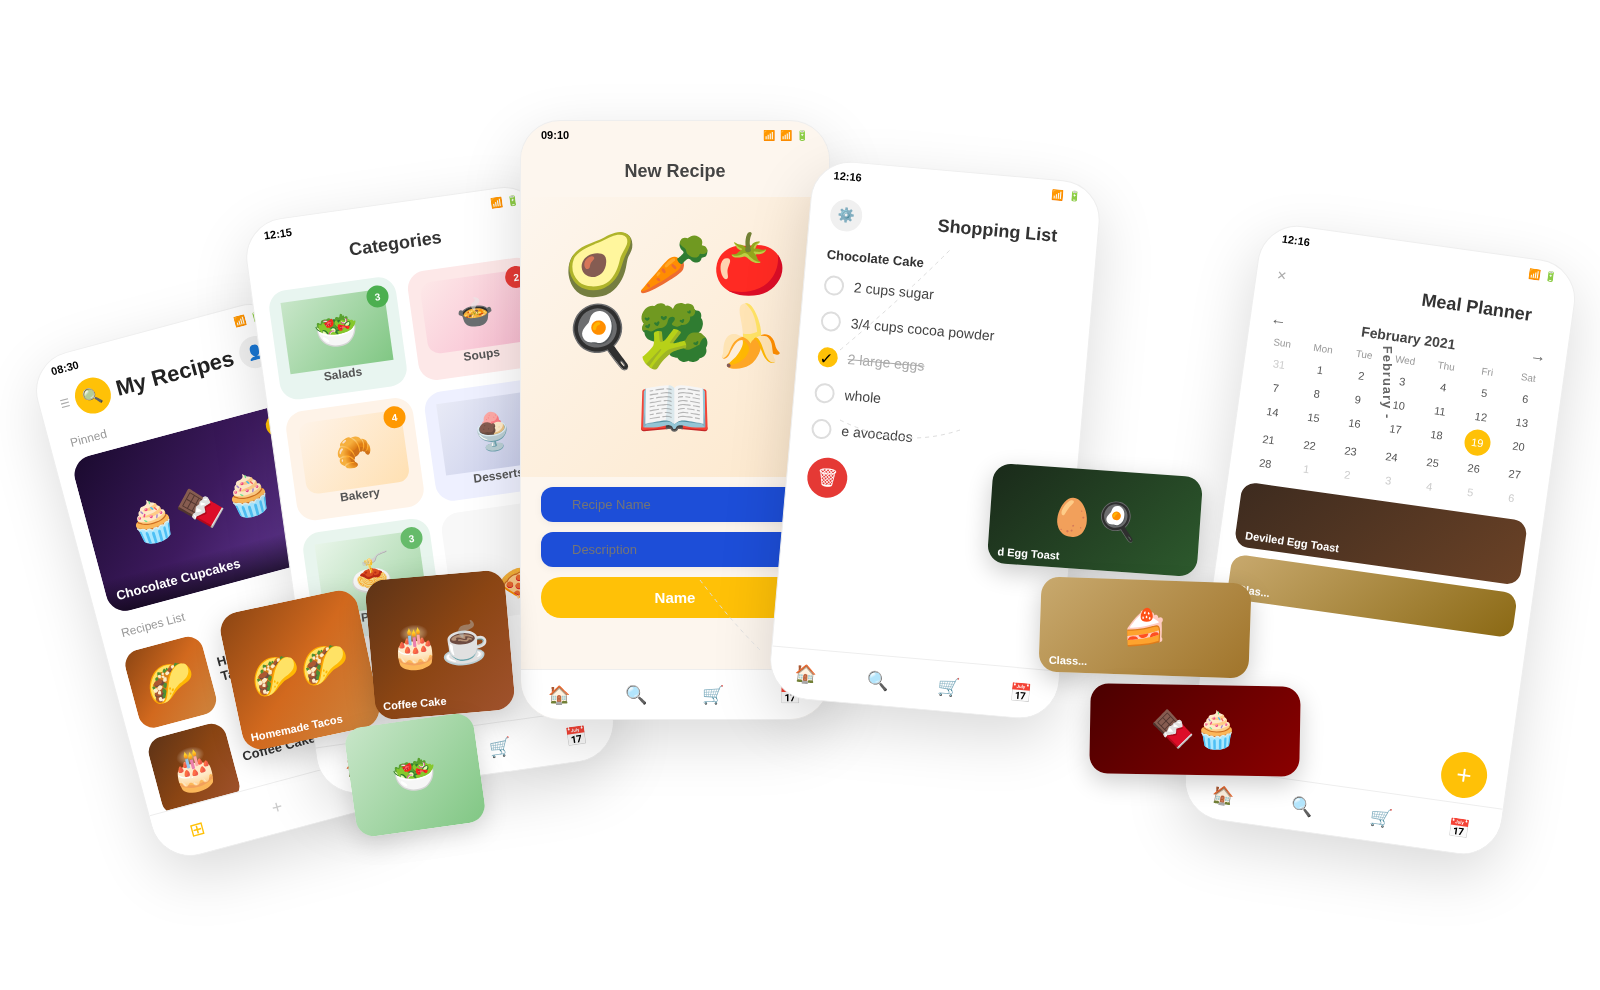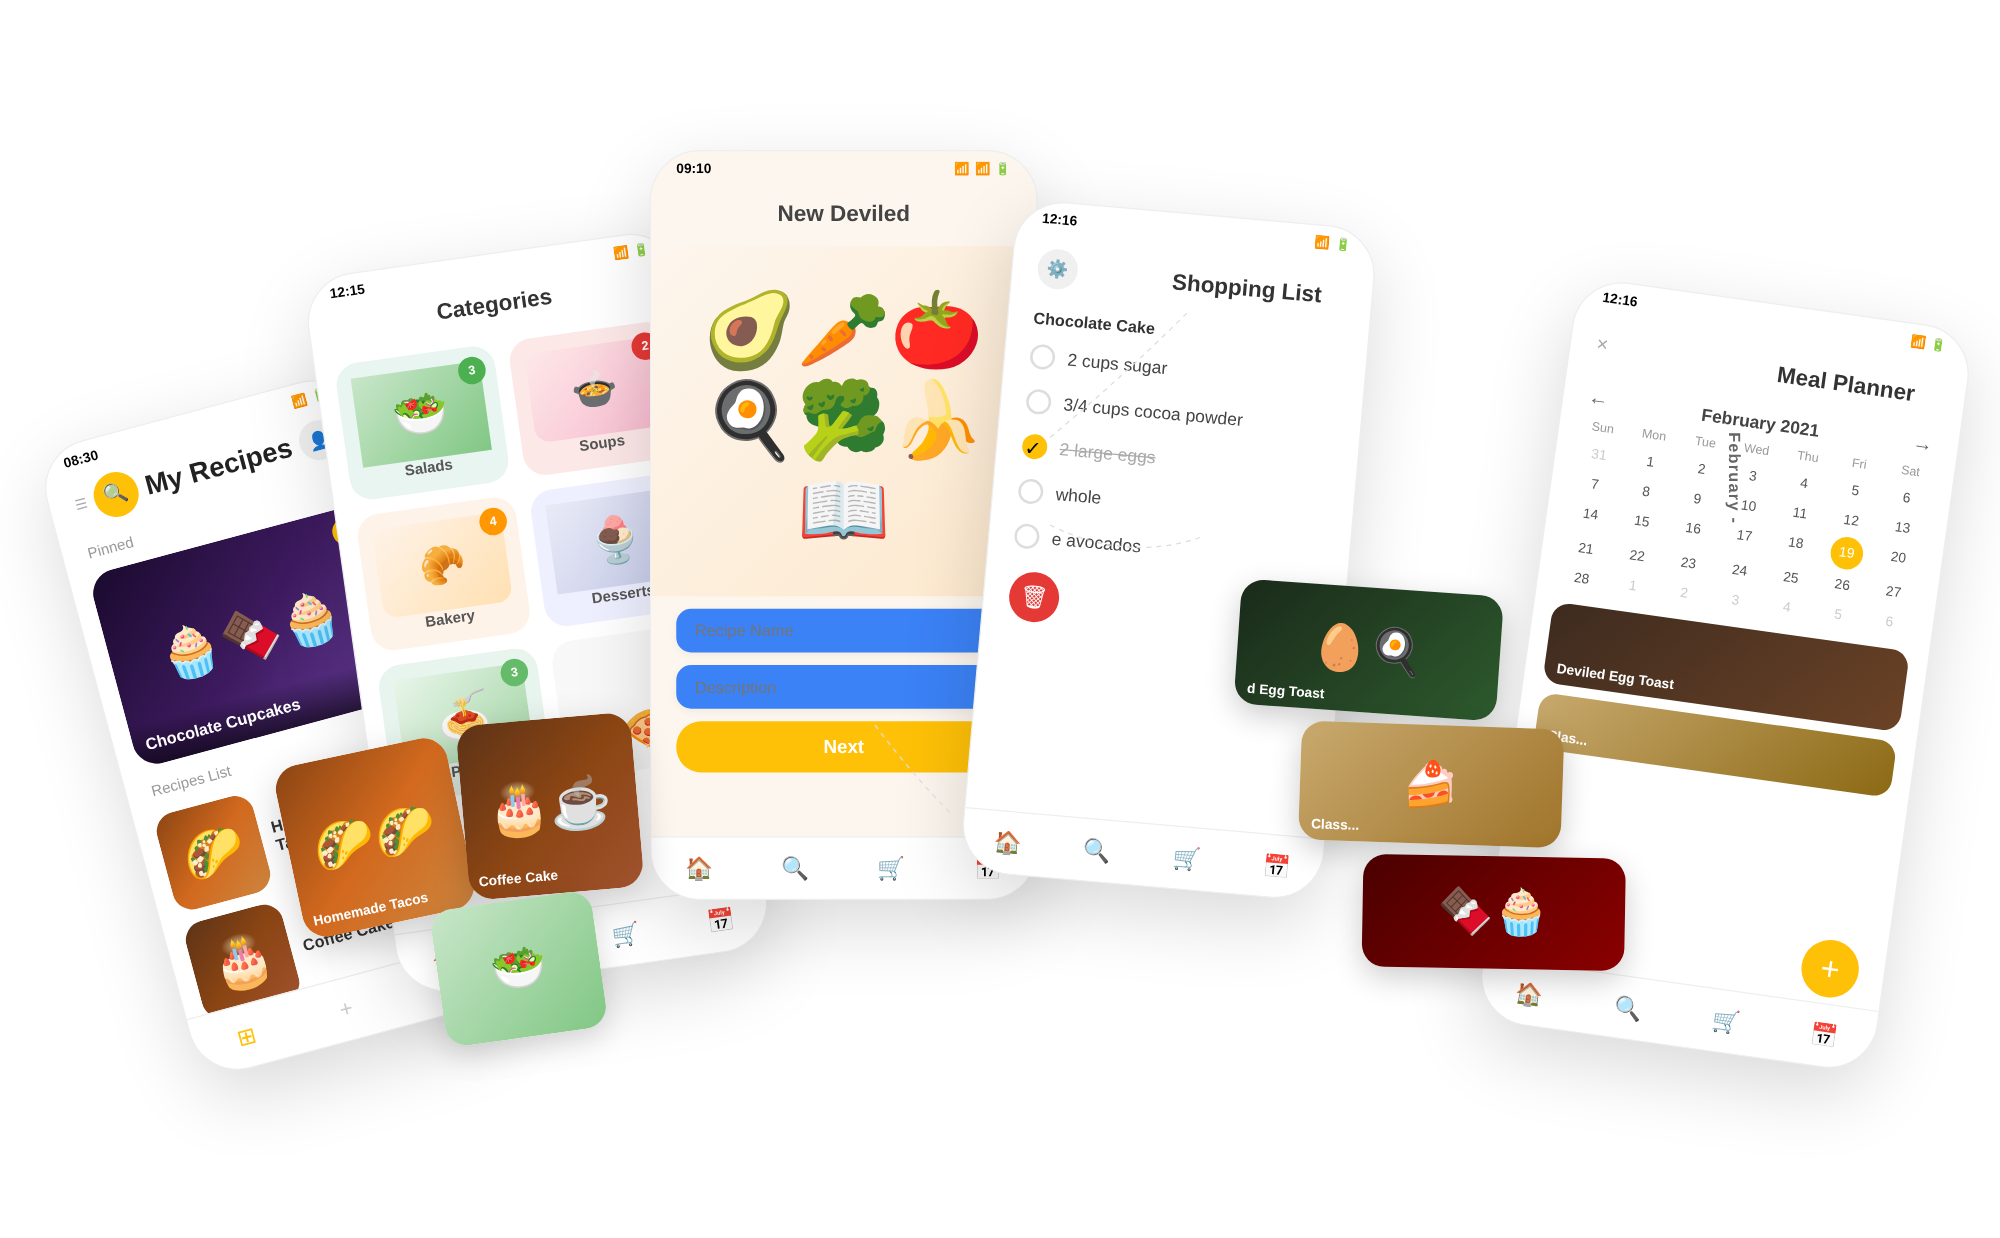--- a/index.html
+++ b/index.html
@@ -206,24 +206,24 @@
       font-size: 80px;
       background: linear-gradient(135deg, #fdf6ee, #fde8cc);
       position: relative;
       overflow: hidden;
     }
     .recipe-form {
       padding: 10px 20px;
     }
     .recipe-input {
       width: 100%;
-      padding: 10px 15px;
+      padding: 10px 31px;
       border-radius: 12px;
       border: none;
-      background: #3b82f6;
+      background: #1d4ed8;
       margin-bottom: 10px;
       font-size: 13px;
       box-shadow: 0 2px 8px rgba(0,0,0,0.05);
     }
     .next-btn {
       width: 100%;
       padding: 12px;
       border-radius: 20px;
       background: #FFC107;
       border: none;
@@ -539,30 +539,30 @@
 
 <div class="phone-frame phone-3">
   <div class="status-bar">
     <span>09:10</span>
     <div class="status-icons">
       <span>📶</span>
         <span>📶</span>
         <span>🔋</span>
     </div>
   </div>
-  <div class="new-recipe-header">New Deviled</div>
+  <div class="new-recipe-header">New Recipe</div>
   <div class="hero-illustration">
     <div style="font-size:60px;text-align:center;line-height:1.2;">
       🥑🥕🍅<br>🍳🥦🍌<br>📖
     </div>
   </div>
   <div class="recipe-form">
     <input class="recipe-input" type="text" placeholder="Recipe Name" style="">
     <input class="recipe-input" type="text" placeholder="Description" style="">
-    <button class="next-btn">Next</button>
+    <button class="next-btn">Name</button>
   </div>
   <div class="bottom-nav">
     <span class="nav-icon">🏠</span>
     <span class="nav-icon">🔍</span>
     <span class="nav-icon active">🛒</span>
     <span class="nav-icon">📅</span>
   </div>
 </div>
 
 <div class="phone-frame phone-4">

